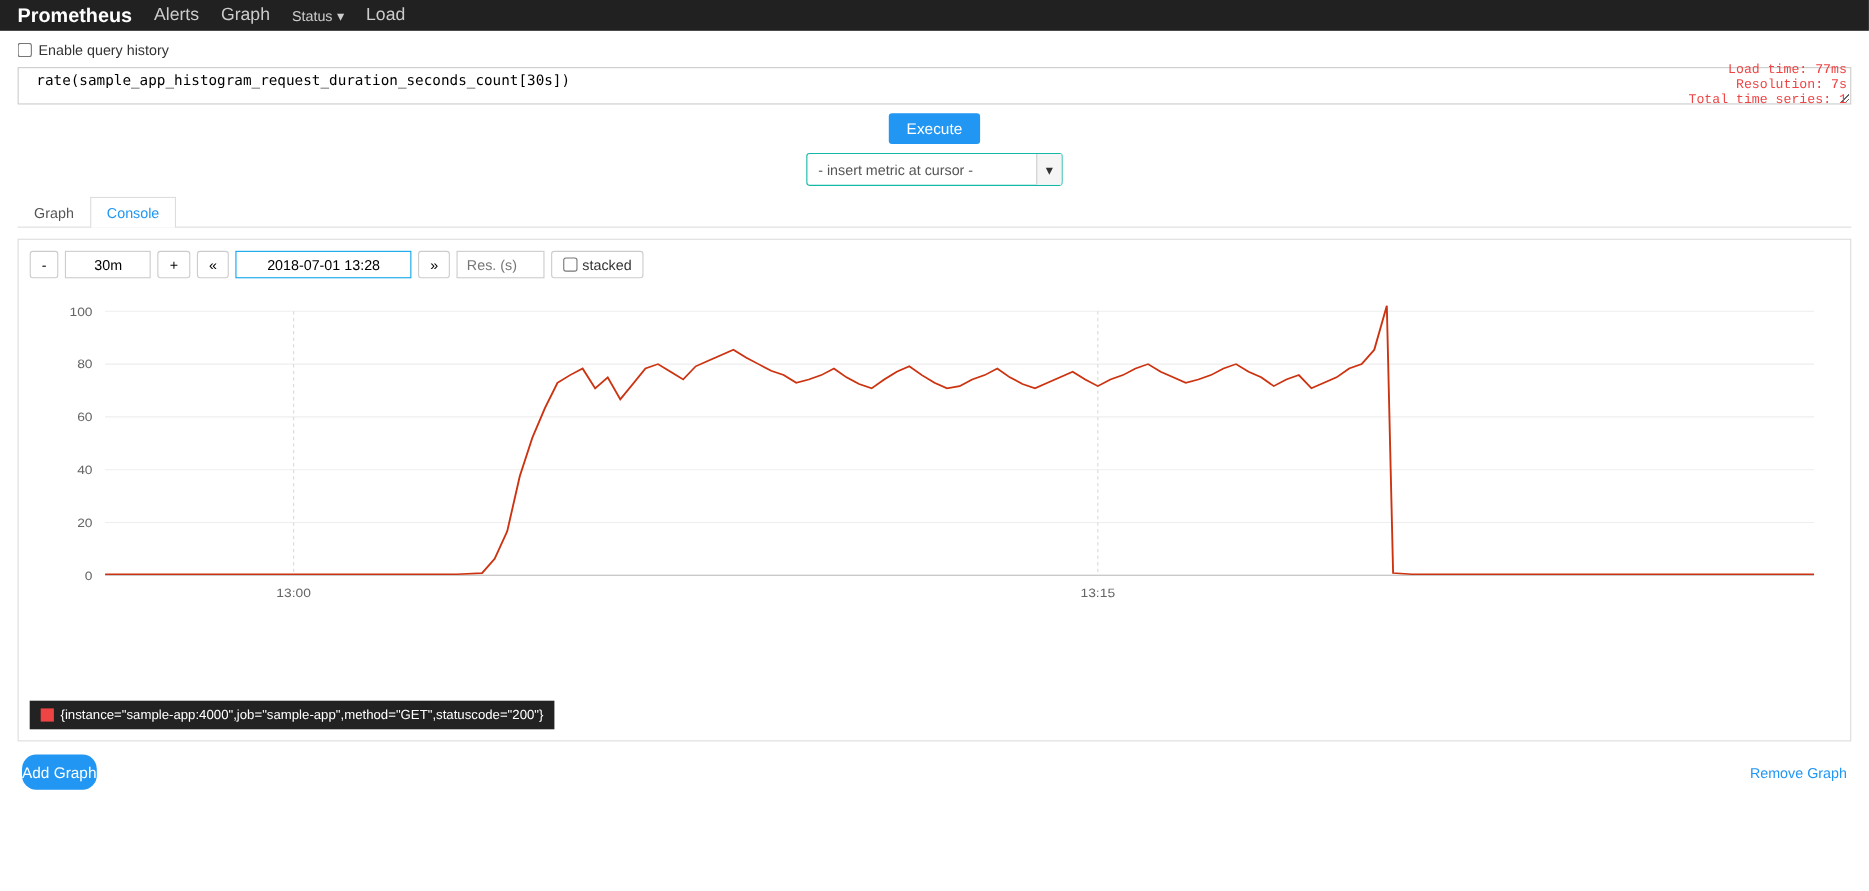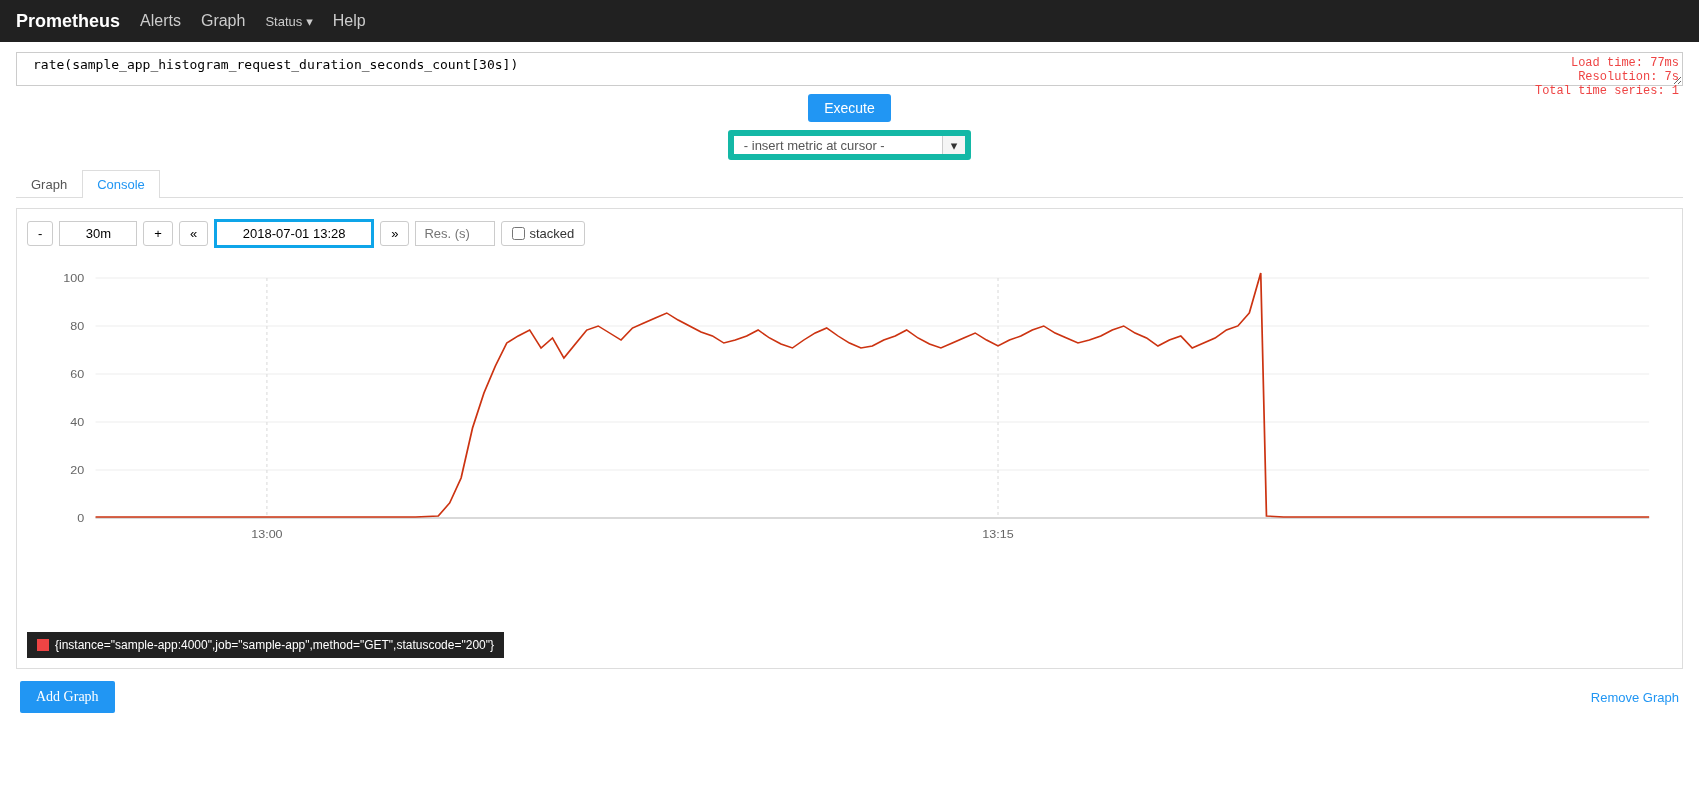--- a/index.html
+++ b/index.html
@@ -2,21 +2,21 @@
 <html><head>
   <meta charset="utf-8">
   <style>
     * { box-sizing: border-box; margin: 0; padding: 0; }
     body { font-family: Arial, Helvetica, sans-serif; font-size: 13px; background: #fff; color: #333; }
 
     
     .navbar {
       background: #212121;
       color: #fff;
-      height: 42px;
+      height: 28px;
       display: flex;
       align-items: center;
       padding: 0 16px;
       gap: 20px;
     }
     .navbar-brand { font-size: 18px; font-weight: bold; color: #fff; }
     .navbar-link { color: #ccc; text-decoration: none; font-size: 16px; cursor: pointer; }
     .navbar-dropdown { display: flex; align-items: center; gap: 4px; color: #ccc; cursor: pointer; }
 
     
@@ -72,21 +72,21 @@
       border: none;
       padding: 6px 16px;
       font-size: 14px;
       cursor: pointer;
       border-radius: 3px;
     }
 
     .metric-dropdown {
       display: flex;
       align-items: center;
-      border: 6px solid #14b8a6;
+      border: 1px solid #14b8a6;
       border-radius: 3px;
       background: #fff;
       height: 30px;
       gap: 47px;
     }
     .metric-dropdown-text {
       padding: 0 10px;
       font-size: 13px;
       color: #555;
     }
@@ -145,21 +145,21 @@
       border-radius: 3px;
     }
     .ctrl-input {
       border: 1px solid #ccc;
       padding: 4px 8px;
       font-size: 13px;
       width: 78px;
       text-align: center;
     }
     .ctrl-date-input {
-      border: 3px solid #0ea5e9;
+      border: 1px solid #0ea5e9;
       padding: 4px 8px;
       font-size: 13px;
       width: 160px;
       text-align: center;
     }
     .ctrl-res-input {
       border: 1px solid #ccc;
       padding: 4px 8px;
       font-size: 13px;
       width: 80px;
@@ -210,25 +210,24 @@
     .bottom-bar {
       display: flex;
       justify-content: space-between;
       align-items: center;
       padding: 12px 4px;
     }
     .btn-add-graph {
       background: #2196F3;
       color: #fff;
       border: none;
-      padding: 8px 16px;
+      padding: 8px 0;
       font-size: 14px;
       cursor: pointer;
-      border-radius: 2px;
-      font-family: Liberation Serif, serif;
+      border-radius: 13px;
     }
     .btn-remove-graph {
       color: #2196F3;
       background: none;
       border: none;
       cursor: pointer;
       font-size: 13px;
     }
 
     
@@ -240,31 +239,35 @@
 <div class="page-wrapper">
 
   <nav class="navbar">
     <span class="navbar-brand">Prometheus</span>
     <a class="navbar-link">Alerts</a>
     <a class="navbar-link">Graph</a>
     <div class="navbar-dropdown">
       <span>Status</span>
       <span>▾</span>
     </div>
-    <a class="navbar-link">Help</a>
+    <a class="navbar-link">Load</a>
   </nav>
 
   <div class="load-time-info">
     <div>Load time: 77ms</div>
     <div>Resolution: 7s</div>
     <div>Total time series: 1</div>
   </div>
 
   <div class="main">
 
+    <div class="query-history-row">
+      <input type="checkbox" style="">
+      <label>Enable query history</label>
+    </div>
 
     <div class="query-row">
       <textarea class="query-textarea" style="">rate(sample_app_histogram_request_duration_seconds_count[30s])</textarea>
     </div>
 
     <div class="execute-row">
       <button class="btn-execute">Execute</button>
       <div class="metric-dropdown">
         <span class="metric-dropdown-text">- insert metric at cursor -</span>
         <div class="metric-dropdown-btn">

